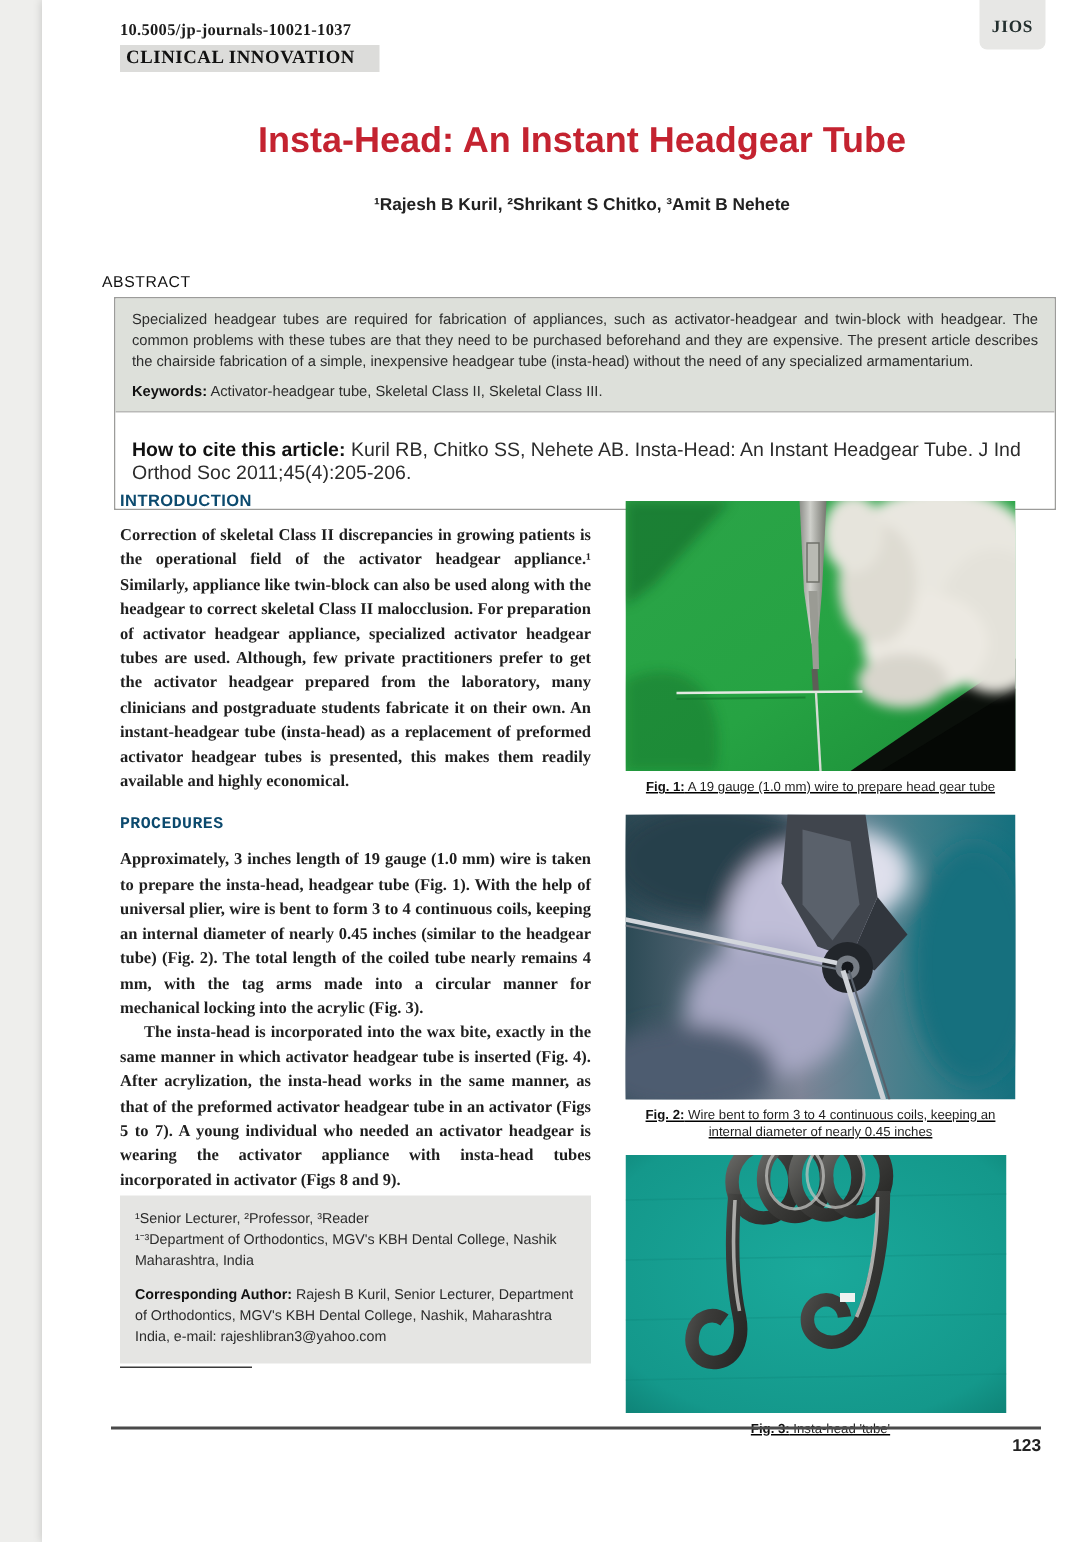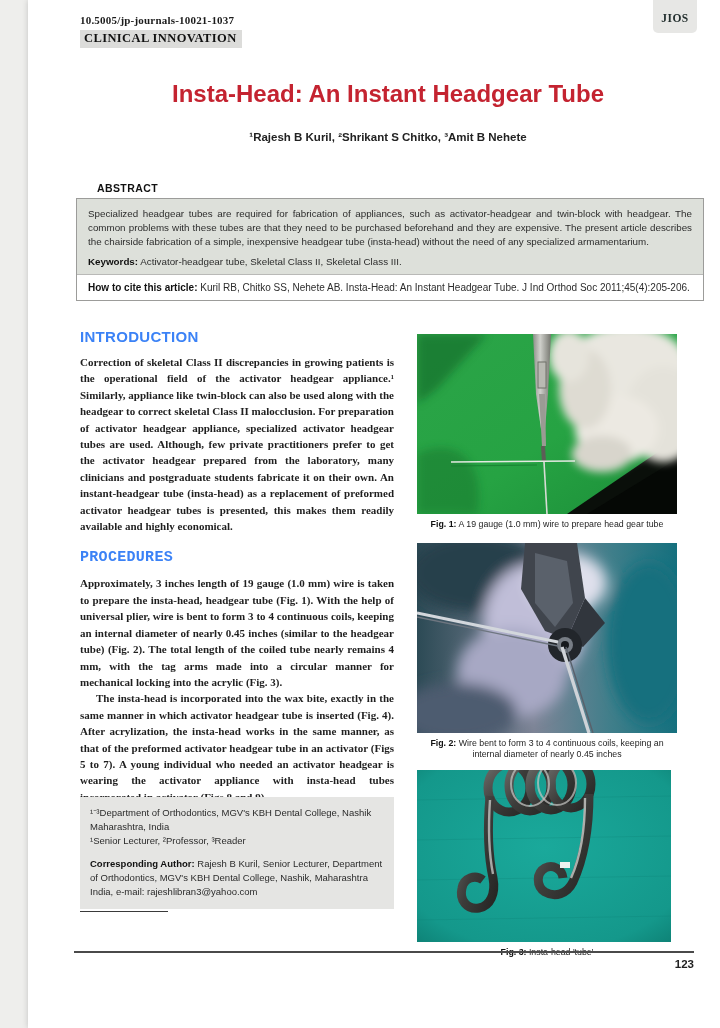--- a/index.html
+++ b/index.html
@@ -2,43 +2,43 @@
 <html><head>
 <meta charset="utf-8">
 <style>
   * { margin: 0; padding: 0; box-sizing: border-box; }
   html,body { width: 720px; height: 1028px; }
   body { background: #e9e9e7; font-family: "Liberation Sans", sans-serif; }
   .canvas { position: relative; width: 720px; height: 1028px; overflow: hidden; background: #eeeeec; }
   .page { position: absolute; left: 28px; top: 0; width: 700px; height: 1028px; background: #ffffff; box-shadow: 0 0 6px rgba(0,0,0,.18); }
 
   .doi { position: absolute; left: 52px; top: 14px; font: bold 11px "Liberation Serif", serif; color: #1c1c1c; letter-spacing: .2px; }
-  .category { position: absolute; left: 52px; top: 30px; font: bold 12.5px "Liberation Serif", serif; color: #111; background: #dcdcda; padding: 1px 5px 2px 4px; letter-spacing: .4px; }
+  .category { position: absolute; left: 52px; top: 30px; font: bold 12.5px "Liberation Serif", serif; color: #111; background: #dcdcda; padding: 1px 16px 2px 4px; letter-spacing: .4px; }
   .jios-badge { position: absolute; left: 625px; top: 0; width: 44px; height: 33px; background: #e7e7e5; border-radius: 0 0 5px 5px; text-align: center; }
   .jios-badge span { display: inline-block; margin-top: 12px; font: bold 11.5px "Liberation Serif", serif; color: #24302f; letter-spacing: .5px; }
 
   .title { position: absolute; left: 60px; top: 80px; width: 600px; text-align: center; font-weight: bold; font-size: 24px; color: #c42330; }
   .authors { position: absolute; left: 60px; top: 131px; width: 600px; text-align: center; font-weight: bold; font-size: 11.5px; color: #222; }
 
-  .abstract-heading { position: absolute; left: 69px; top: 182px; font-weight: bold; font-size: 10.5px; letter-spacing: .4px; color: #111; }
+  .abstract-heading { position: absolute; left: 40px; top: 182px; font-weight: normal; font-size: 10.5px; letter-spacing: .4px; color: #111; }
   .abstract-box { position: absolute; left: 48px; top: 198px; width: 628px; border: 1px solid #9c9c9a; background: #fff; }
   .abstract-gray { background: #dde0da; padding: 8px 11px 7px; }
   .abstract-body { font-size: 9.8px; line-height: 14px; color: #2c2c2c; text-align: justify; }
   .keywords-line { margin-top: 7px; font-size: 9.8px; color: #2c2c2c; }
-  .cite-row { background: #ffffff; border-top: 1px solid #b9b9b7; padding: 7px 11px; font-size: 10px; color: #2c2c2c; }
+  .cite-row { background: #ffffff; border-top: 1px solid #b9b9b7; padding: 17px 11px; font-size: 13px; color: #2c2c2c; }
   .blabel { font-weight: bold; color: #111; }
 
   .left-col { position: absolute; left: 52px; top: 328px; width: 314px; }
-  .section-heading { font-weight: bold; font-size: 15px; color: #3b82f6; letter-spacing: .3px; margin-bottom: 9px; }
+  .section-heading { font-weight: bold; font-size: 11px; color: #0c4a6e; letter-spacing: .3px; margin-bottom: 9px; }
   .section-heading.second { margin-top: 15px; font-family: Liberation Mono, monospace; }
   .body-para { font-family: "Liberation Serif", serif; font-size: 11px; line-height: 16.4px; color: #1f1f1f; text-align: justify; font-weight: bold; }
   .body-para.indent { text-indent: 16px; }
 
   .right-col { position: absolute; left: 389px; top: 334px; width: 260px; }
-  figure { margin: 0; }
+  figure { margin: 0; text-decoration: underline; }
   .photo { display: block; width: 100%; }
   .figcap { font-size: 8.8px; line-height: 11.5px; color: #1e1e1e; text-align: center; margin: 5px auto 0; }
   .fig-gap { height: 12px; }
 
   .footnote-box { position: absolute; left: 52px; top: 797px; width: 314px; background: #e5e5e3; padding: 9px 10px 10px; font-size: 9.5px; line-height: 13.8px; color: #2b2b2b; }
   .footnote-box .gap { height: 10px; }
 
   .rule-short { position: absolute; left: 52px; top: 911px; width: 88px; border-top: 1px solid #3a3a3a; }
   .received-block { position: absolute; left: 52px; top: 918px; font-family: "Liberation Serif", serif; font-style: italic; font-size: 9.8px; line-height: 15px; color: #222; }
 
@@ -205,22 +205,22 @@
           </g>
         </svg>
         <figcaption class="figcap">
           <span class="blabel">Fig. 3:</span><span> Insta-head 'tube'</span>
         </figcaption>
       </figure>
 
     </div>
 
     <div class="footnote-box">
+      <div>¹Senior Lecturer, ²Professor, ³Reader</div>
       <div>¹⁻³Department of Orthodontics, MGV's KBH Dental College, Nashik Maharashtra, India</div>
-      <div>¹Senior Lecturer, ²Professor, ³Reader</div>
       <div class="gap"></div>
       <div>
         <span class="blabel">Corresponding Author:</span><span> Rajesh B Kuril, Senior Lecturer, Department of Orthodontics, MGV's KBH Dental College, Nashik, Maharashtra India, e-mail: rajeshlibran3@yahoo.com</span>
       </div>
     </div>
 
     <div class="rule-short"></div>
 
 
     <div class="footer-rule"></div>

